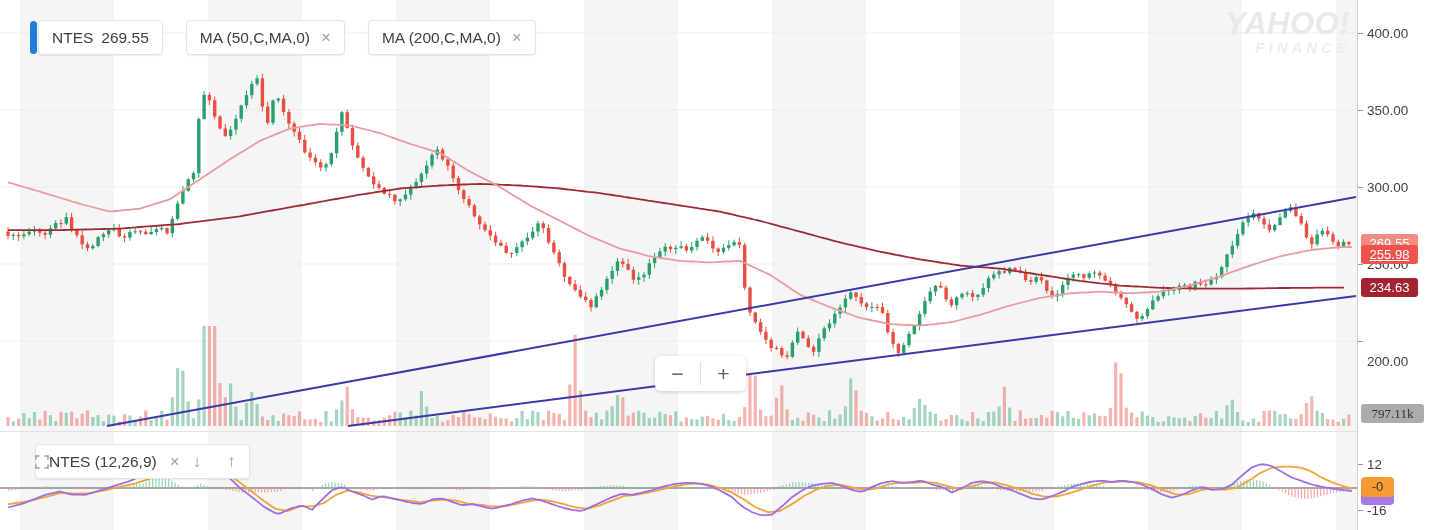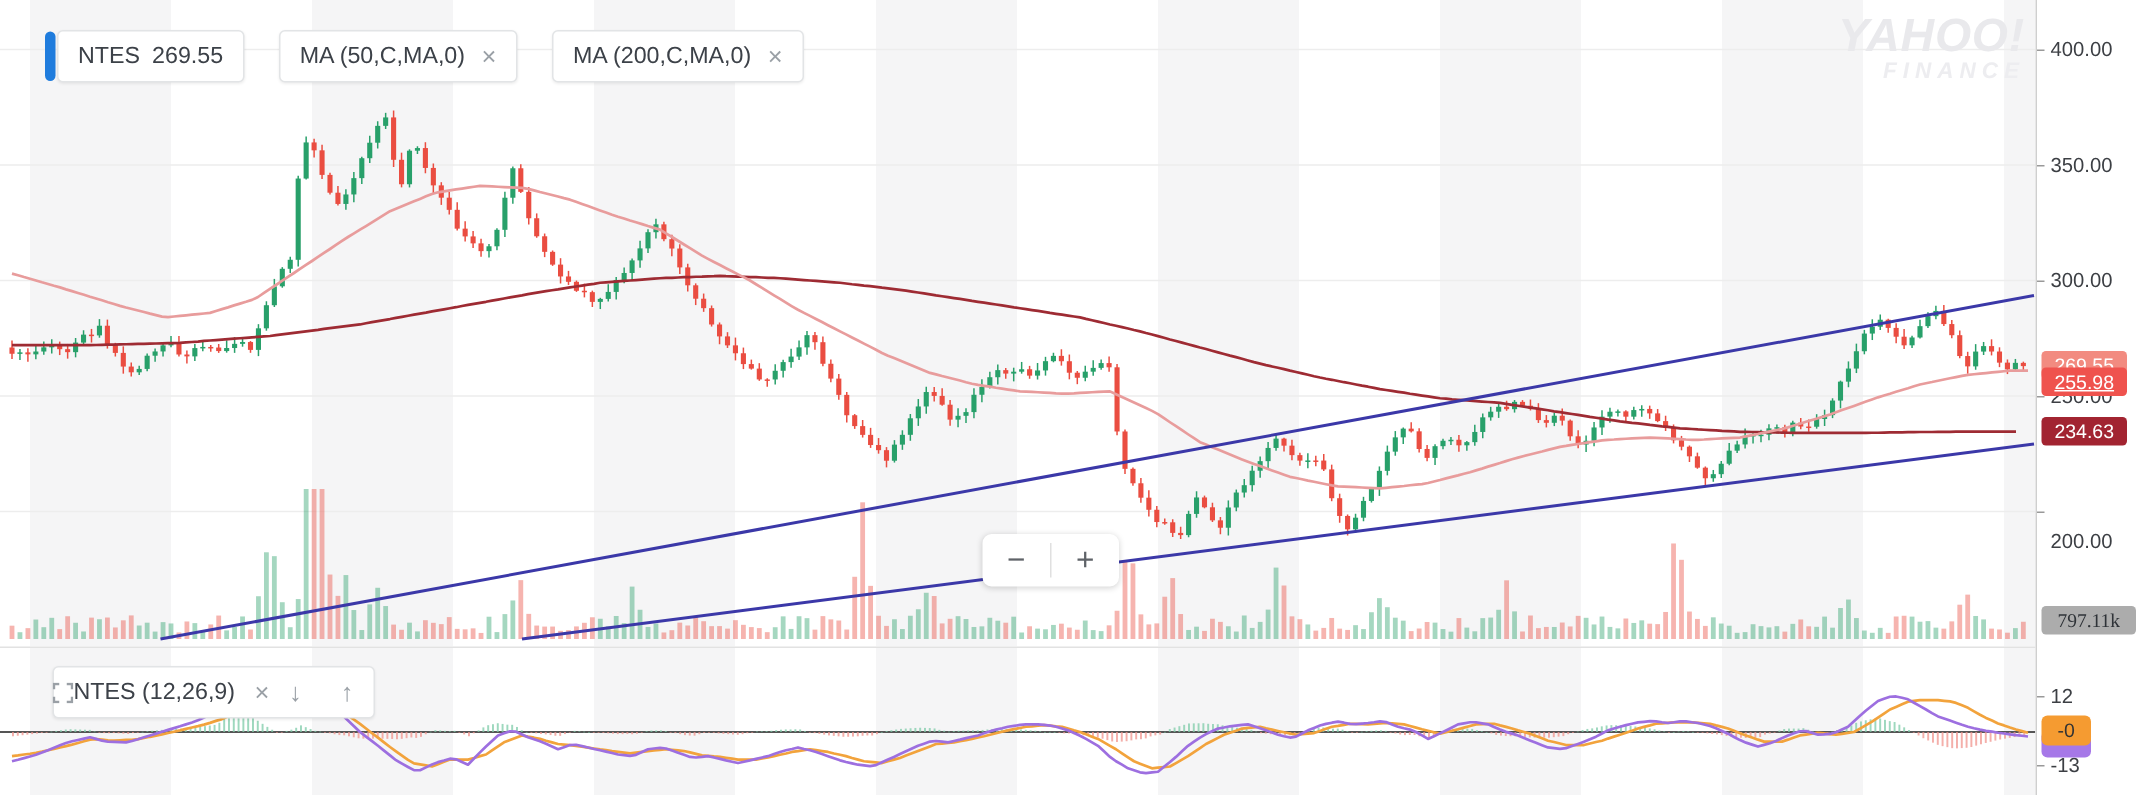--- a/index.html
+++ b/index.html
@@ -1339,14 +1339,14 @@
     <div class="tick" style="top: 110px;">350.00</div>
     <div class="tick-dash" style="top: 186.5px;"></div>
     <div class="tick" style="top: 187px;">300.00</div>
     <div class="tick-dash" style="top: 263.5px;"></div>
     <div class="tick" style="top: 264px;">250.00</div>
     <div class="tick-dash" style="top: 340.5px;"></div>
     <div class="tick" style="top: 361px;">200.00</div>
     <div class="tick-dash" style="top: 463.5px;"></div>
     <div class="tick" style="top: 464px;">12</div>
     <div class="tick-dash" style="top: 509.5px;"></div>
-    <div class="tick" style="top: 510px;">-13</div>
+    <div class="tick" style="top: 510px;">-16</div>
   </div>
 
 </body></html>

